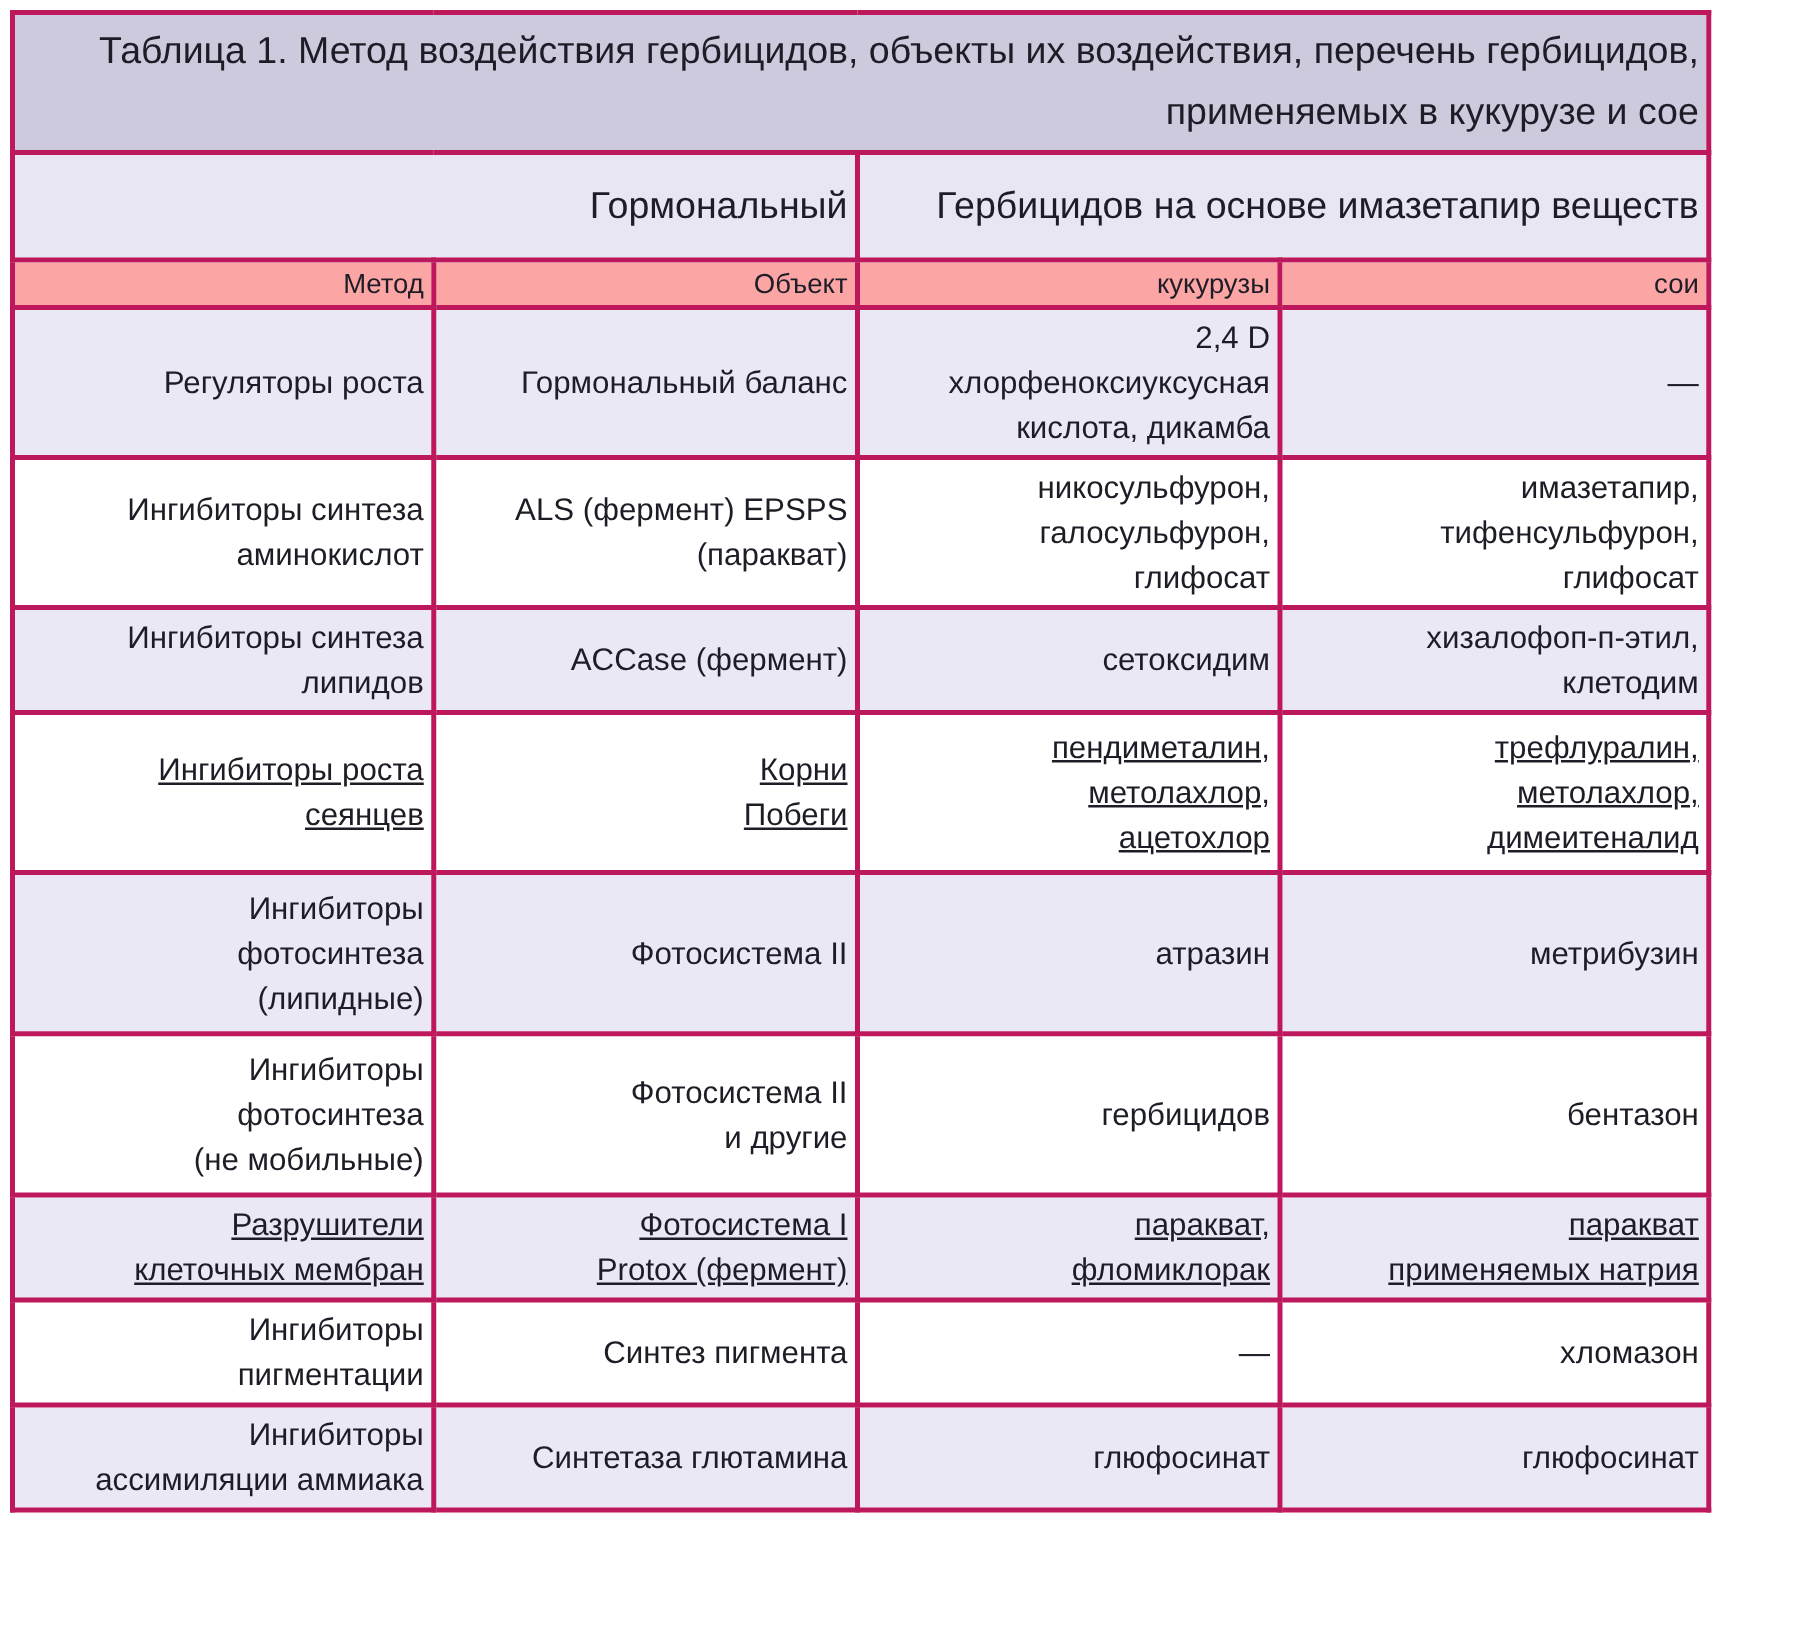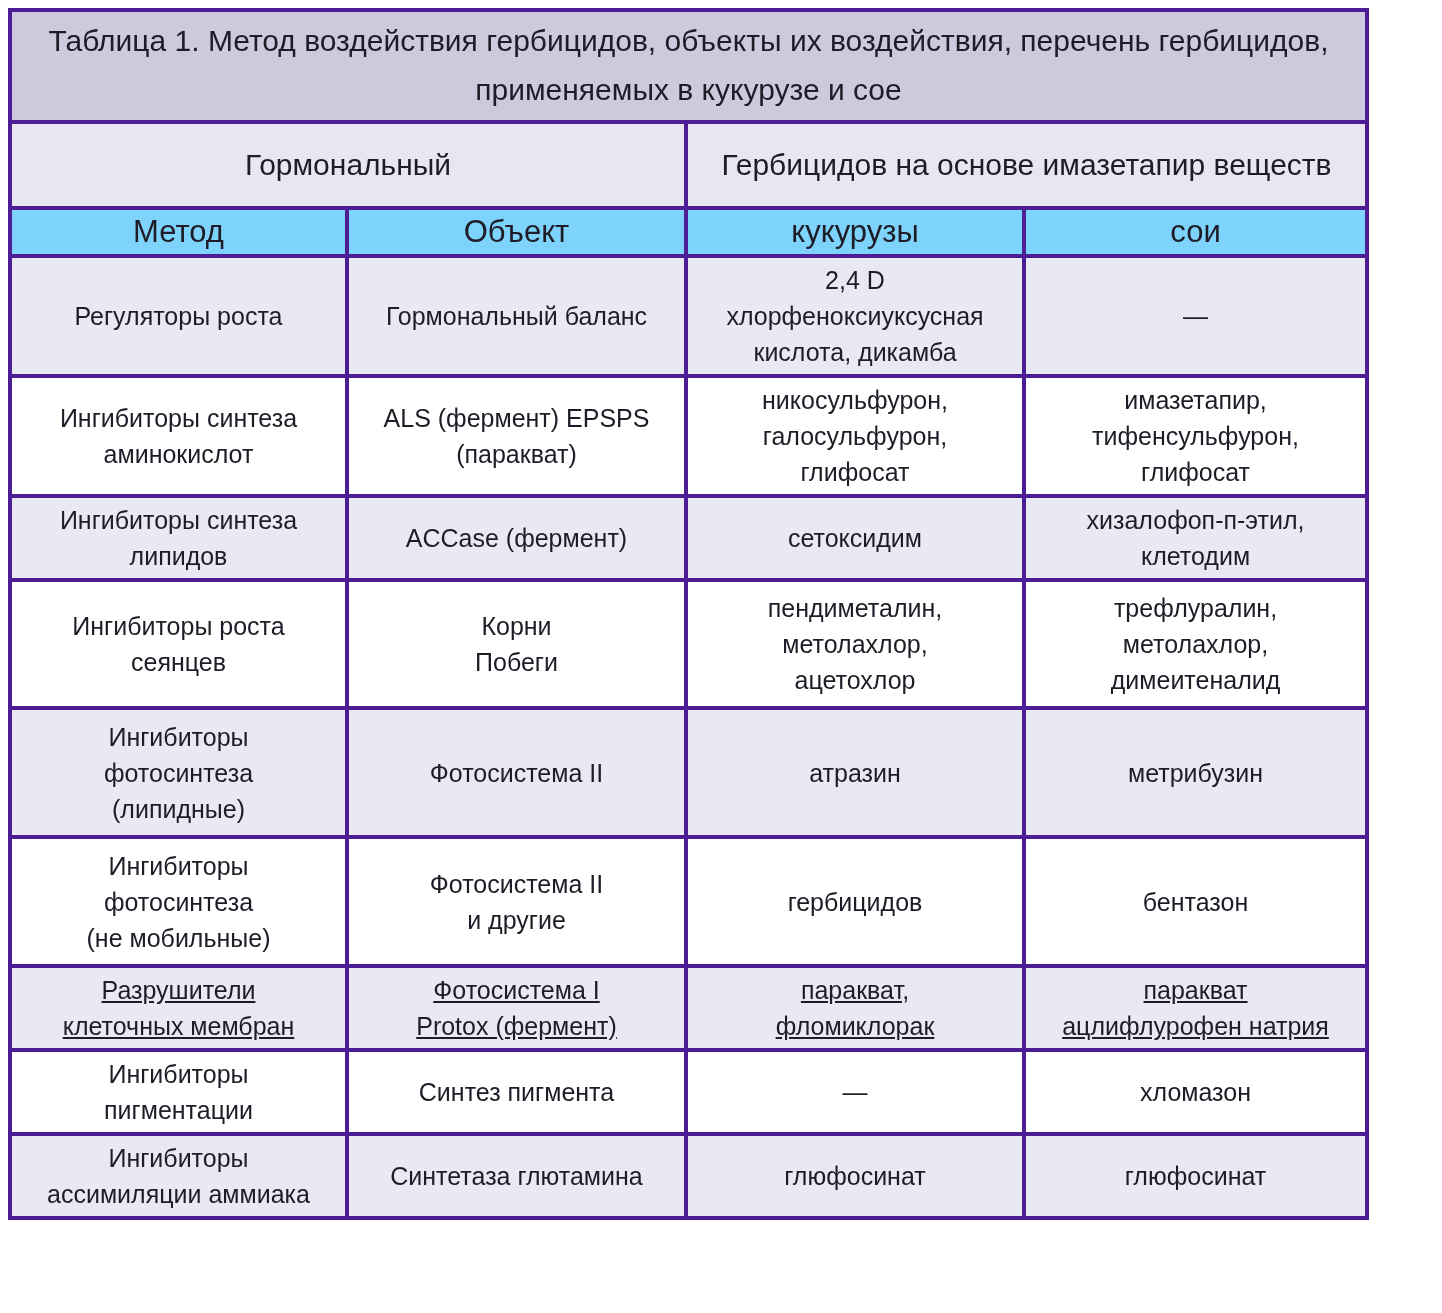--- a/index.html
+++ b/index.html
@@ -18,61 +18,61 @@
   }
   table.herbicide {
     border-collapse: collapse;
     table-layout: fixed;
     margin: 8px 0 0 8px;
     width: 1357px;
     border: 4px solid #1b1b1b;
   }
   table.herbicide th,
   table.herbicide td {
-    border: 4px solid #4c1d95;
-    text-align: center;
+    border: 4px solid #be185d;
+    text-align: right;
     vertical-align: middle;
     padding: 4px 6px;
     white-space: pre-line;
     font-weight: 400;
     overflow: hidden;
   }
   
   col.c1 { width: 337px; }
   col.c2 { width: 339px; }
   col.c3 { width: 338px; }
   col.c4 { width: 343px; }
 
   
   tr.h-title  { height: 112px; }
   tr.h-band   { height: 86px; }
   tr.h-cols   { height: 35px; }
   tr.r0 { height: 120px; }
   tr.r1 { height: 119px; }
   tr.r2 { height: 74px; }
-  tr.r3 { height: 128px; }
+  tr.r3 { height: 128px; text-decoration: underline; }
   tr.r4 { height: 129px; }
   tr.r5 { height: 129px; }
   tr.r6 { height: 80px; text-decoration: underline; }
   tr.r7 { height: 80px; }
   tr.r8 { height: 81px; }
 
   .title-cell {
     background: #cdcade;
     font-weight: 700;
     font-size: 30px;
     line-height: 1.62;
   }
   .band-cell {
     background: #e8e6f1;
     font-size: 30px;
   }
   tr.h-cols th {
-    background: #7dd3fc;
-    font-size: 31px;
+    background: #fca5a5;
+    font-size: 22px;
   }
   tbody td {
     font-size: 25px;
     line-height: 1.44;
   }
   tr.shaded td { background: #eae8f3; }
   tr.plain  td { background: #ffffff; }
 </style>
 </head>
 <body>
@@ -160,21 +160,21 @@
         <td>бентазон</td>
       </tr>
       <tr class="r6 shaded">
         <td>Разрушители
 клеточных мембран</td>
         <td>Фотосистема I
 Protox (фермент)</td>
         <td>паракват,
 фломиклорак</td>
         <td>паракват
-ацлифлурофен натрия</td>
+применяемых натрия</td>
       </tr>
       <tr class="r7 plain">
         <td>Ингибиторы
 пигментации</td>
         <td>Синтез пигмента</td>
         <td>—</td>
         <td>хломазон</td>
       </tr>
       <tr class="r8 shaded">
         <td>Ингибиторы

